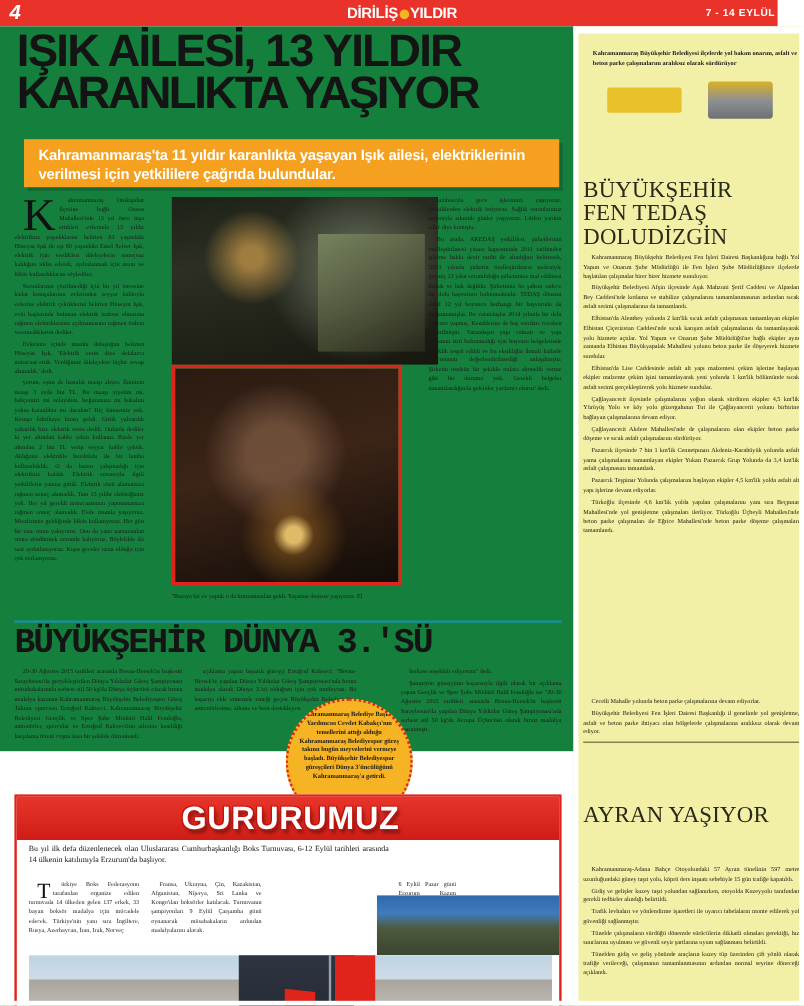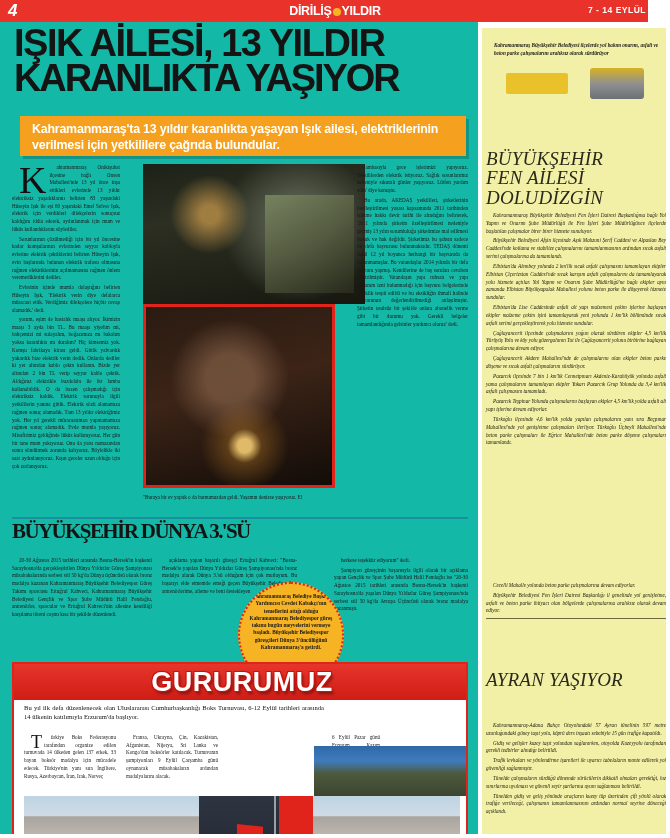--- a/index.html
+++ b/index.html
@@ -34,21 +34,21 @@
     background:#f6b323; margin:0 1px; vertical-align:-1px;
   }
   .mh-date {
     position:absolute; right:24px; top:5px;
     color:#fff; font-family:"Liberation Sans", sans-serif;
     font-weight:bold; font-size:8.5px; letter-spacing:0.5px;
   }
   .mh-right-white { position:absolute; right:0; top:0; width:22px; height:22px; background:#fff; }
 
   
-  .left-zone { position:absolute; left:0; top:22px; width:478px; height:816px; background:#14b8a6; }
+  .left-zone { position:absolute; left:0; top:22px; width:478px; height:604px; background:#15803d; }
 
   .main-head {
     position:absolute; left:14px; top:4px; width:452px;
     font-family:"Liberation Sans", sans-serif;
     font-weight:bold; font-size:38px; line-height:0.93;
     letter-spacing:-1.5px; color:#141414;
     text-transform:uppercase;
   }
   .main-head .l2 { display:block; letter-spacing:-2.1px; }
 
@@ -102,22 +102,22 @@
   }
 
   .cap {
     position:absolute; font-size:5.1px; line-height:1.5; color:#1a1a1a;
   }
 
   
   .rule2 { position:absolute; left:12px; top:495px; width:456px; height:1.6px; background:#1a8f9e; }
   .head2 {
     position:absolute; left:12px; top:500px; width:458px;
-    font-family:Liberation Serif, serif; font-weight:bold;
-    font-size:21px; line-height:0.95; letter-spacing:-1.6px; color:#141414;
+    font-family:Liberation Mono, monospace; font-weight:bold;
+    font-size:29px; line-height:0.95; letter-spacing:-1.6px; color:#141414;
   }
   .art2 { position:absolute; left:12px; top:535px; width:456px; height:100px; }
   .d1 { left:0;   top:0; width:140px; }
   .d2 { left:150px; top:0; width:135px; }
   .d3 { left:322px; top:0; width:134px; }
 
   .circ {
     position:absolute; left:238px; top:560px; width:106px; height:106px;
     border-radius:50%; background:#f6b323;
     border:2.6px dotted #e0241c;
@@ -172,21 +172,20 @@
     position:absolute; left:300px; top:82px; width:156px; height:50px; overflow:hidden;
   }
   .gphoto2 .ph-inner{
     background:linear-gradient(180deg,#2f69a8 0%, #3f7cbe 30%, #4d5a3c 55%, #3c4430 100%);
   }
 
   
   .right-zone {
     position:absolute; left:478px; top:22px; width:192px; height:816px;
     background:#f2efa6;
-    font-style:italic;
   }
   .rz-white-top { position:absolute; left:0; top:0; width:192px; height:6px; background:#fff; }
 
   .rphoto { position:absolute; overflow:hidden; }
   .rp1 { left:6px; top:8px; width:182px; height:82px; }
   .rp1 .ph-inner{
     background:
       linear-gradient(180deg,#9fc4d8 0%, #b9d3e2 26%, #6f7f4e 30%, #8a9a63 42%, #3e4742 46%, #54585a 62%, #2e3134 100%);
   }
   .rp1cap {
@@ -257,21 +256,21 @@
   </div>
 
   <div class="left-zone">
 
     <h1 class="main-head">
       <span>IŞIK AİLESİ, 13 YILDIR</span>
       <span class="l2">KARANLIKTA YAŞIYOR</span>
     </h1>
 
     <div class="spot">
-      <p>Kahramanmaraş'ta 13 yıldır karanlıkta yaşayan Işık ailesi, elektriklerinin verilmesi için yetkililere çağrıda bulundular.</p>
+      <p>Kahramanmaraş'ta 11 yıldır karanlıkta yaşayan Işık ailesi, elektriklerinin verilmesi için yetkililere çağrıda bulundular.</p>
     </div>
 
     <div class="art1">
 
       <div class="col c1">
         <p><span class="dropcap">K</span><span>ahramanmaraş Onikişubat ilçesine bağlı Onsen Mahallesi'nde 13 yıl önce inşa ettikleri evlerinde 13 yıldır elektriksiz yaşadıklarını belirten 83 yaşındaki Hüseyin Işık ile eşi 60 yaşındaki Emel Selver Işık, elektrik için verdikleri dilekçelerin sonuçsuz kaldığını iddia ederek, aydınlanmak için mum ve lüküs kullandıklarını söylediler.</span></p>
         <p>Sorunlarının çözülmediği için bir yıl öncesine kadar komşularının evlerinden seyyar kabloyla evlerine elektrik çektiklerini belirten Hüseyin Işık, evin başlarında bulunan elektrik trafosu olmasına rağmen elektriklerinin açılmamasına rağmen önlem veremediklerini dediler.</p>
         <p>Evlerinin içinde mumla dolaştığını belirten Hüseyin Işık, 'Elektrik verin diye defalarca müracaat ettik. Verdiğimiz dilekçelere hiçbir cevap alamadık.' dedi.</p>
       </div>
 
@@ -350,21 +349,21 @@
   <div class="right-zone">
     <div class="rz-white-top"></div>
 
     <div class="rphoto rp1">
       <div class="ph-inner"></div>
       <div class="rp1cap">Kahramanmaraş Büyükşehir Belediyesi ilçelerde yol bakım onarım, asfalt ve beton parke çalışmalarını aralıksız olarak sürdürüyor</div>
     </div>
 
     <h2 class="rhead rhead1">
       <span>BÜYÜKŞEHİR</span><br>
-      <span>FEN AİLESİ</span><br>
+      <span>FEN TEDAŞ</span><br>
       <span>DOLUDİZGİN</span>
     </h2>
 
     <div class="rbody rb1">
       <p>Kahramanmaraş Büyükşehir Belediyesi Fen İşleri Dairesi Başkanlığına bağlı Yol Yapım ve Onarım Şube Müdürlüğü ile Fen İşleri Şube Müdürlüğünce ilçelerde başlatılan çalışmalar birer birer hizmete sunuluyor.</p>
       <p>Büyükşehir Belediyesi Afşin ilçesinde Aşık Mahzuni Şerif Caddesi ve Alpaslan Bey Caddesi'nde kotlama ve stabilize çalışmalarını tamamlanmasının ardından sıcak asfalt serimi çalışmalarına da tamamlandı.</p>
       <p>Elbistan'da Alembey yolunda 2 km'lik sıcak asfalt çalışmasını tamamlayan ekipler Elbistan Çiçerizstan Caddesi'nde sıcak karışım asfalt çalışmalarını da tamamlayarak yolu hizmete açtılar. Yol Yapım ve Onarım Şube Müdürlüğü'ne bağlı ekipler aynı zamanda Elbistan Büyükyapalak Mahallesi yolunu beton parke ile döşeyerek hizmete sundular.</p>
       <p>Elbistan'da Lise Caddesinde asfalt alt yapı malzemesi çekim işlerine başlayan ekipler malzeme çekim işini tamamlayarak yeni yolunda 1 km'lik bölümünde sıcak asfalt serimi gerçekleştirerek yolu hizmete sundular.</p>
       <p>Çağlayancerit ilçesinde çalışmalarını yoğun olarak sürdüren ekipler 4,5 km'lik Yürüyüş Yolu ve köy yolu güzergahının Tut ile Çağlayancerit yolunu birbirine bağlayan çalışmalarına devam ediyor.</p>
       <p>Çağlayancerit Akdere Mahallesi'nde de çalışmalarını olan ekipler beton parke döşeme ve sıcak asfalt çalışmalarını sürdürüyor.</p>

